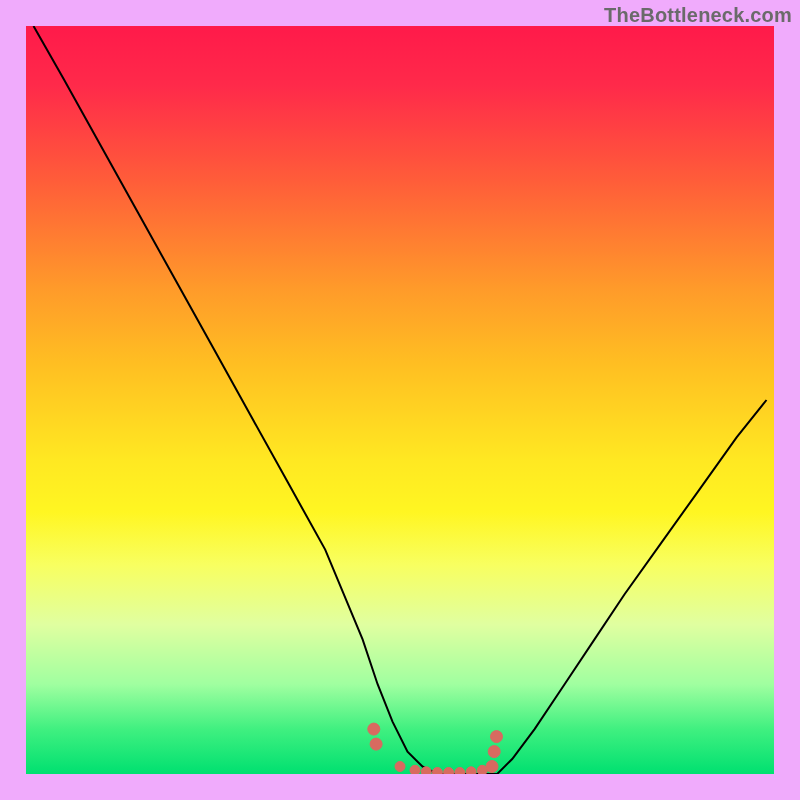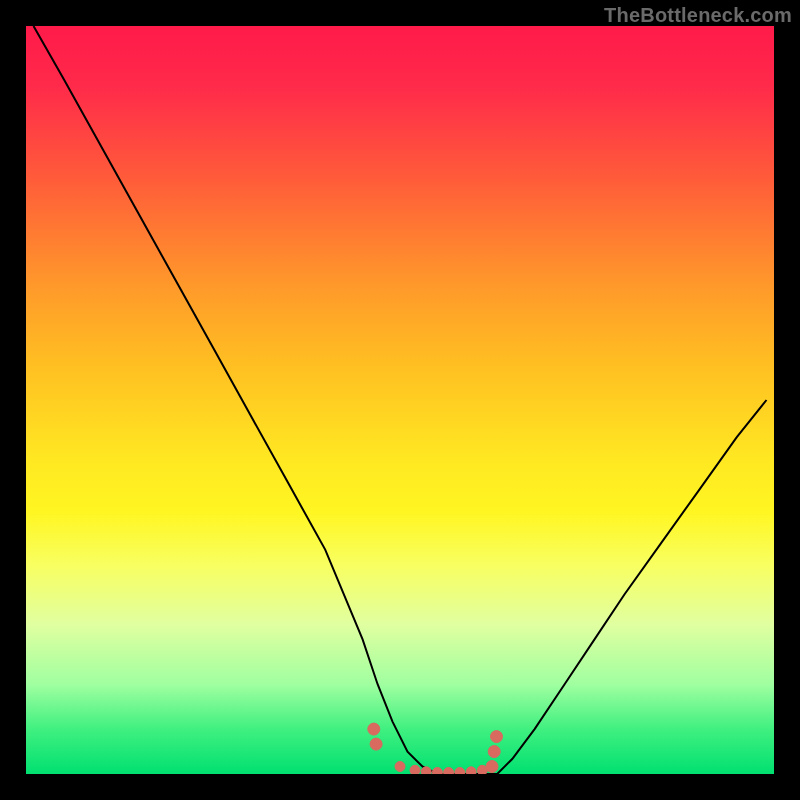--- a/index.html
+++ b/index.html
@@ -1,21 +1,21 @@
 <!DOCTYPE html>
 <html><head>
 <meta charset="utf-8">
 <style>
   * { margin: 0; padding: 0; box-sizing: border-box; }
   html, body { width: 800px; height: 800px; overflow: hidden; background: #fff; }
   .chart-container {
     position: relative;
     width: 800px;
     height: 800px;
-    background: #000000;
+    background: #f0abfc;
   }
   .plot-area {
     position: absolute;
     left: 26px;
     top: 26px;
     width: 748px;
     height: 748px;
     background: linear-gradient(to bottom,
       #ff1a4a 0%,
       #ff2a4a 8%,

